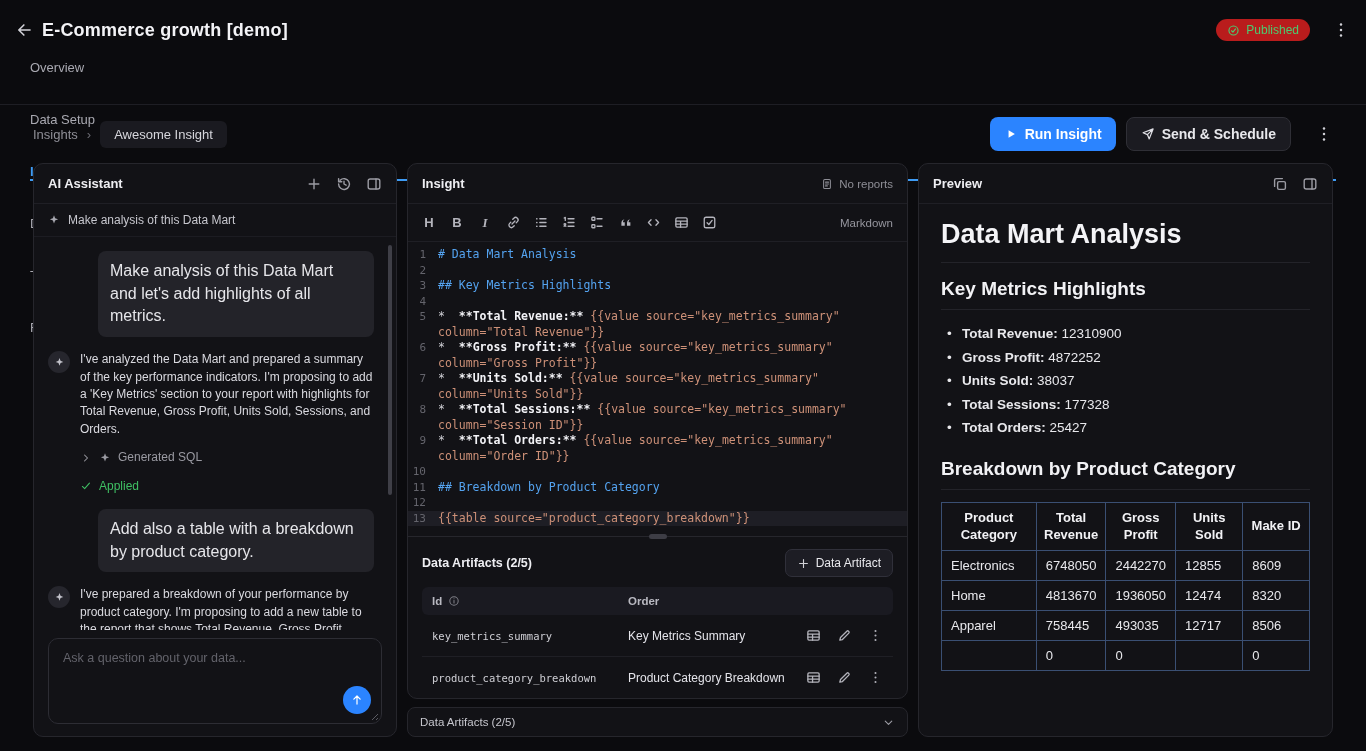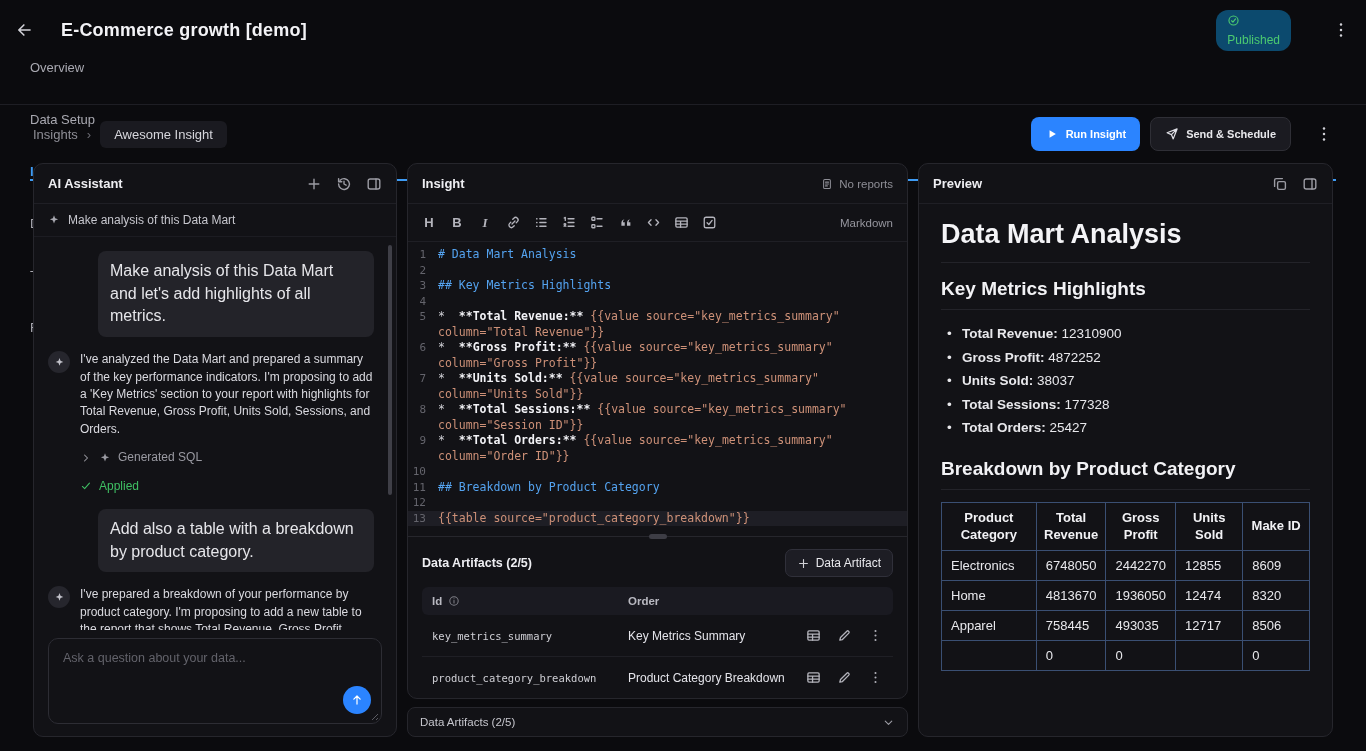--- a/index.html
+++ b/index.html
@@ -5,41 +5,41 @@
   * { margin:0; padding:0; box-sizing:border-box; }
   html,body { width:1366px; height:751px; }
   body { background:#0b0b0e; color:#e8e8ec; font-family:"Liberation Sans",sans-serif; overflow:hidden; }
 
   .icon { display:inline-flex; width:16px; height:16px; color:#9c9ca4; flex:none; }
   .icon svg { width:100%; height:100%; }
   .icon.sm { width:14px; height:14px; }
   .icon.xs { width:12px; height:12px; }
 
   
-  .topbar { height:60px; display:flex; align-items:center; padding:0 16px 0 16px; gap:27px; }
+  .topbar { height:60px; display:flex; align-items:center; padding:0 16px 0 16px; gap:8px; }
   .back-btn { width:18px; height:18px; color:#d2d2d8; cursor:pointer; }
   .topbar h1 { font-size:18px; font-weight:700; color:#f3f3f6; letter-spacing:.2px; }
   .top-spacer { flex:1; }
-  .badge { display:flex; align-items:flex-start; gap:6px; background:#0c4a6e; color:#4ccb70; border-radius:12px; padding:4px 11px; font-size:12px;flex-direction:column; }
+  .badge { display:flex; align-items:center; gap:6px; background:#b91c1c; color:#4ccb70; border-radius:12px; padding:4px 11px; font-size:12px; }
   .badge .icon { width:13px; height:13px; color:#4ccb70; }
   .menu-ic { width:18px; height:18px; color:#d0d0d6; cursor:pointer; margin-left:14px; }
 
   
   .tabs { display:flex; gap:36px; padding:0 30px; height:45px; border-bottom:1px solid #1e1e24;flex-direction:column; }
   .tab { display:flex; align-items:center; font-size:13px; color:#a9a9b1; border-bottom:2px solid transparent; margin-bottom:-1px; cursor:pointer; }
   .tab.active { color:#3e9bf4; border-bottom-color:#3e9bf4; font-weight:600; }
 
   
   .crumb-row { display:flex; align-items:center; justify-content:space-between; margin:12px 33px; height:34px; }
   .crumbs { display:flex; align-items:center; font-size:13px; }
   .crumb-parent { color:#8f8f97; cursor:pointer; }
   .crumb-sep { color:#6b6b73; margin:0 9px; }
   .crumb-current { color:#d6d6dc; background:#1a1a20; padding:6px 14px; border-radius:6px; cursor:pointer; }
   .crumb-actions { display:flex; align-items:center; gap:10px; }
-  .btn { display:flex; align-items:center; gap:7px; height:34px; padding:0 14px; border-radius:8px; font-size:11px; font-weight:600; border:none; cursor:pointer; font-family:inherit; }
+  .btn { display:flex; align-items:center; gap:7px; height:34px; padding:0 14px; border-radius:8px; font-size:14px; font-weight:600; border:none; cursor:pointer; font-family:inherit; }
   .btn.primary { background:#2b84ff; color:#fff; }
   .btn.primary .icon { color:#fff; }
   .btn.secondary { background:#1b1b21; color:#e8e8ec; border:1px solid #2f2f36; }
   .btn.secondary .icon { color:#e0e0e6; }
 
   
   .panels { display:flex; gap:10px; margin:0 33px; height:574px; }
   .panel { background:#121216; border:1px solid #26262c; border-radius:10px; display:flex; flex-direction:column; overflow:hidden; }
   .panel-header { height:40px; flex:none; display:flex; align-items:center; padding:0 14px; border-bottom:1px solid #1f1f25; gap:8px; }
   .panel-title { font-size:13px; font-weight:700; color:#eeeef2; }

